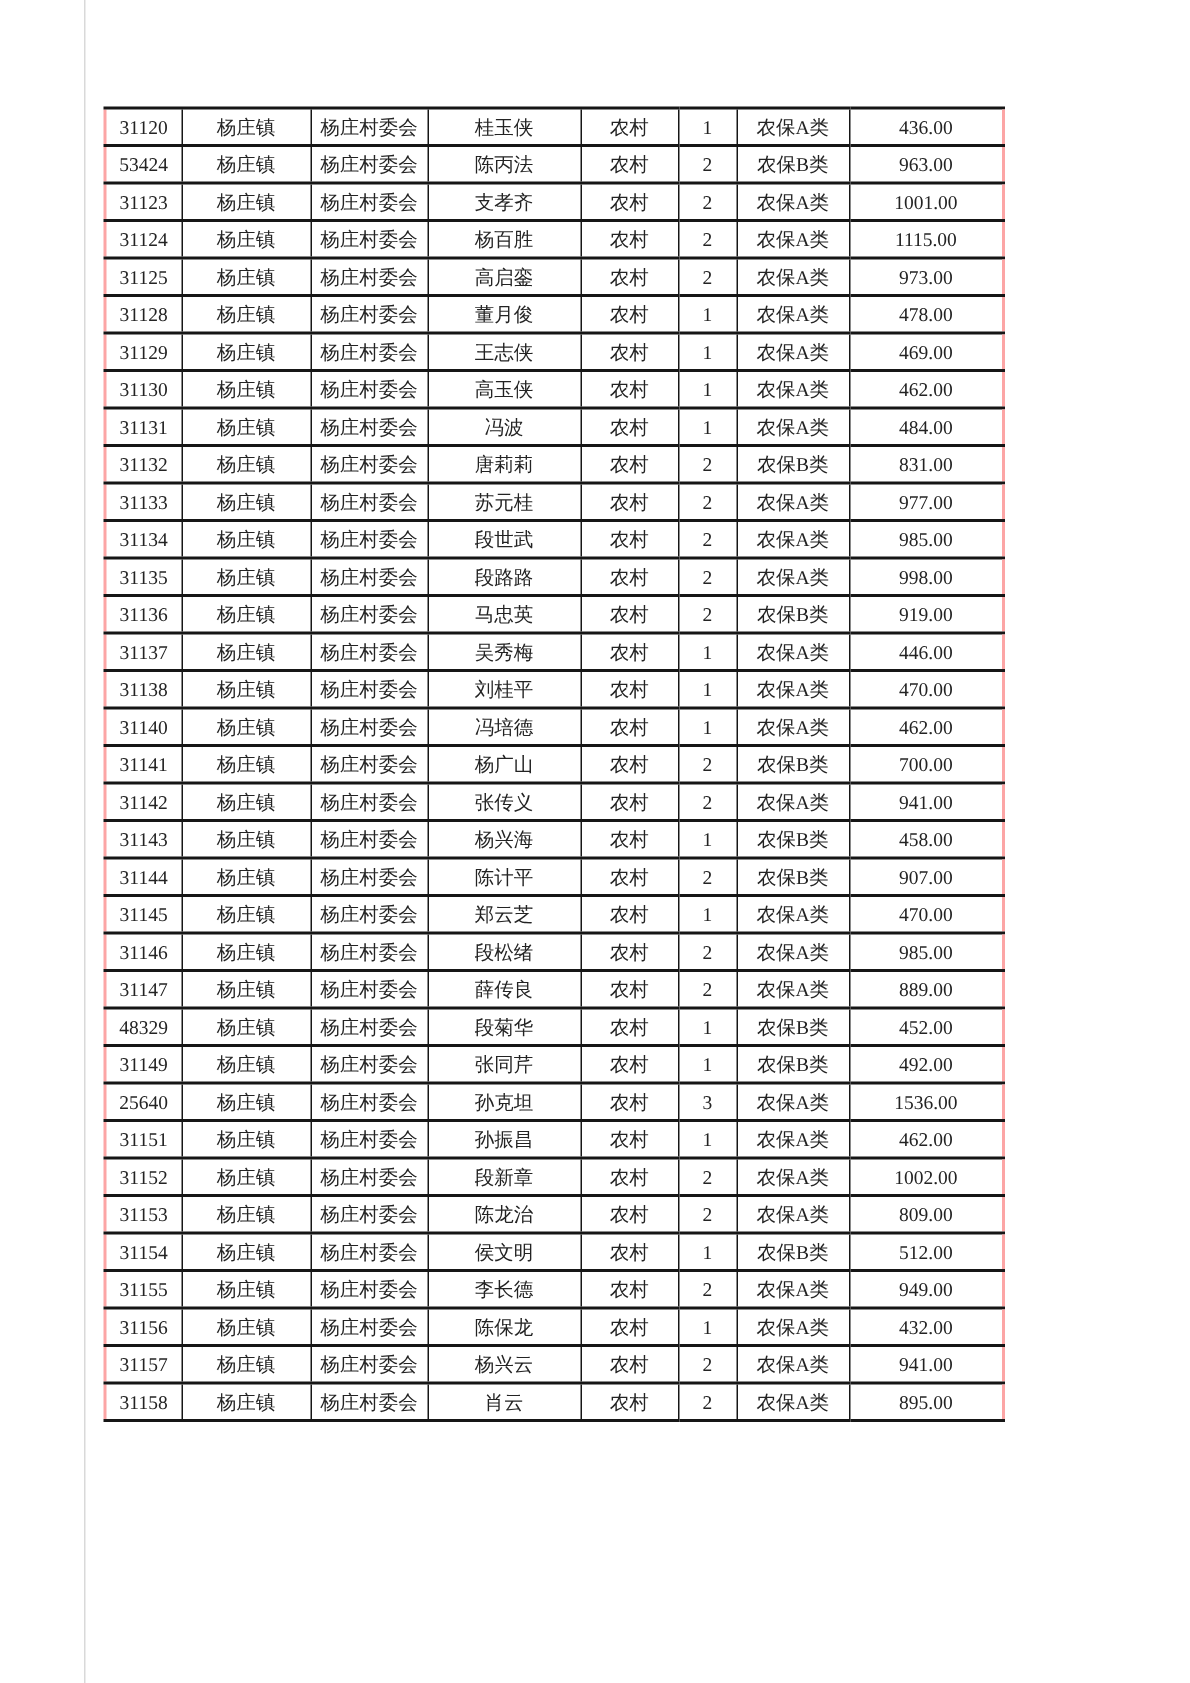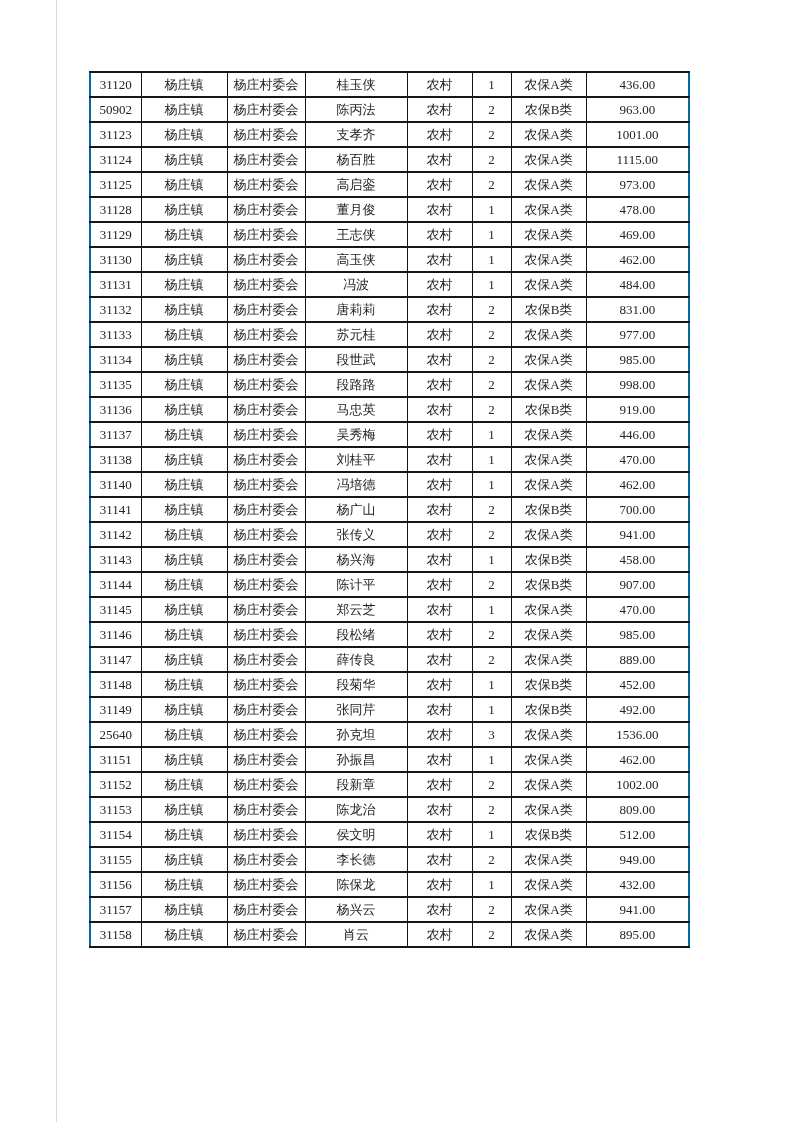--- a/index.html
+++ b/index.html
@@ -24,22 +24,21 @@
     height: 100%;
     background: #d9d9d9;
   }
   table.roster {
     position: absolute;
     left: 69px;
     top: 71px;
     border-collapse: collapse;
     table-layout: fixed;
     width: 599px;
-    border: 2px solid #0369a1;
-    margin-left: 20px;
+    border: 2px solid #fca5a5;
   }
   table.roster td {
     border-left: 1px solid #161616;
     border-right: 1px solid #161616;
     border-top: 2px solid #161616;
     border-bottom: 2px solid #161616;
     height: 23px;
     padding: 0;
     text-align: center;
     vertical-align: middle;
@@ -79,21 +78,21 @@
           <td>31120</td>
           <td>杨庄镇</td>
           <td>杨庄村委会</td>
           <td>桂玉侠</td>
           <td>农村</td>
           <td>1</td>
           <td>农保A类</td>
           <td>436.00</td>
         </tr>
         <tr>
-          <td>50902</td>
+          <td>53424</td>
           <td>杨庄镇</td>
           <td>杨庄村委会</td>
           <td>陈丙法</td>
           <td>农村</td>
           <td>2</td>
           <td>农保B类</td>
           <td>963.00</td>
         </tr>
         <tr>
           <td>31123</td>
@@ -309,21 +308,21 @@
           <td>31147</td>
           <td>杨庄镇</td>
           <td>杨庄村委会</td>
           <td>薛传良</td>
           <td>农村</td>
           <td>2</td>
           <td>农保A类</td>
           <td>889.00</td>
         </tr>
         <tr>
-          <td>31148</td>
+          <td>48329</td>
           <td>杨庄镇</td>
           <td>杨庄村委会</td>
           <td>段菊华</td>
           <td>农村</td>
           <td>1</td>
           <td>农保B类</td>
           <td>452.00</td>
         </tr>
         <tr>
           <td>31149</td>

